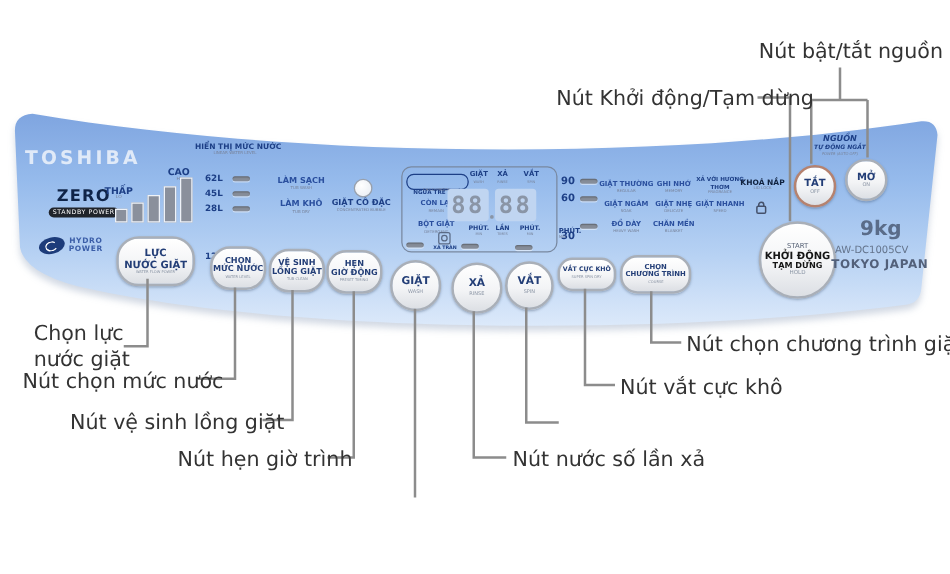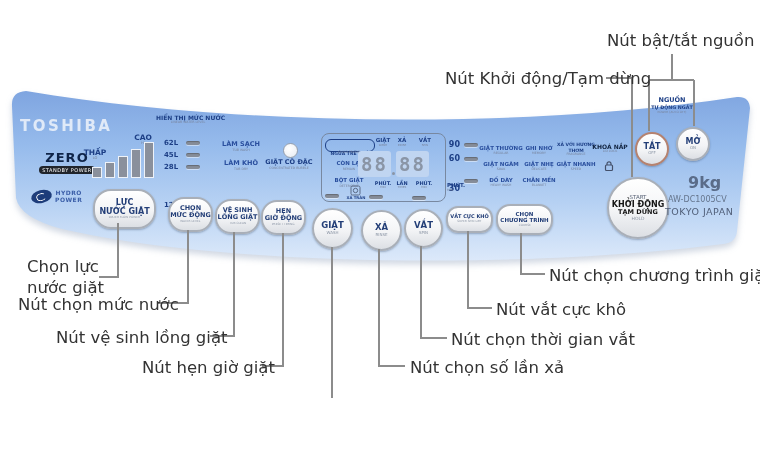--- a/index.html
+++ b/index.html
@@ -207,21 +207,21 @@
 
   <div class="abs c" style="left:590px;top:143px;width:40px;">
     <div class="vi" style="font-size:6px;color:#10223f;">KHOÁ NẮP</div>
     <div class="en s7" style="font-size:4.5px;">LID LOCK</div>
   </div>
   <svg class="abs" style="left:602px;top:160px;" width="14" height="12" viewBox="0 0 14 12">
     <rect x="3.5" y="5" width="7" height="5.5" rx="1" fill="none" stroke="#44506a" stroke-width="1.2"></rect>
     <path d="M5,5 V3.8 a2,2 0 0 1 4,0 V5" fill="none" stroke="#44506a" stroke-width="1.2"></path>
   </svg>
 
-  <div class="abs c" style="left:648px;top:97px;width:48px;">
+  <div class="abs c" style="left:648px;top:108px;width:48px;font-style:italic;">
     <div class="vi" style="font-size:6.5px;">NGUỒN</div>
     <div class="vi" style="font-size:4.8px;">TỰ ĐỘNG NGẮT</div>
     <div class="en s7" style="font-size:4.2px;">POWER (AUTO OFF)</div>
   </div>
   <div class="btn" style="left:635px;top:132px;width:30px;height:30px;border-radius:50%;border-color:#b5826f;">
     <span class="bl" style="font-size:8px;">TẮT</span>
     <span class="ben" style="font-size:4px;">OFF</span>
   </div>
   <div class="btn" style="left:676px;top:127px;width:30px;height:30px;border-radius:50%;text-align:center;">
     <span class="bl" style="font-size:8px;">MỞ</span>
@@ -230,30 +230,30 @@
 
   <div class="btn" style="left:607px;top:177px;width:58px;height:58px;border-radius:50%;border-width:2.5px;">
     <span class="ben" style="font-size:5.5px;color:#5a6578;">START</span>
     <span class="bl" style="font-size:8px;color:#151515;">KHỞI ĐỘNG</span>
     <span class="bl" style="font-size:6.5px;color:#151515;">TẠM DỪNG</span>
     <span class="ben" style="font-size:4.5px;">HOLD</span>
   </div>
 
   <div class="abs" style="left:688px;top:173px;font-size:16px;font-weight:bold;color:#5a6c89;">9kg</div>
   <div class="abs" style="left:668px;top:195px;font-size:8px;color:#64748c;">AW-DC1005CV</div>
-  <div class="abs" style="left:665px;top:206px;font-size:9.5px;font-weight:normal;color:#52607a;letter-spacing:.5px;">TOKYO JAPAN</div>
+  <div class="abs" style="left:665px;top:206px;font-size:9.5px;font-weight:bold;color:#52607a;letter-spacing:.5px;">TOKYO JAPAN</div>
 
   <div class="btn" style="left:93px;top:189px;width:59px;height:36px;border-radius:18px;">
     <span class="bl" style="font-size:8px;">LỰC</span>
     <span class="bl" style="font-size:8px;">NƯỚC GIẶT</span>
     <span class="ben s7" style="font-size:4.2px;">WATER FLOW POWER</span>
   </div>
   <div class="btn" style="left:168px;top:197px;width:41px;height:31px;border-radius:16px;">
     <span class="bl" style="font-size:6.5px;">CHỌN</span>
-    <span class="bl" style="font-size:6.5px;">MỨC ĐỘNG</span>
+    <span class="bl" style="font-size:6.5px;">MỨC NƯỚC</span>
     <span class="ben s7" style="font-size:4.2px;">WATER LEVEL</span>
   </div>
   <div class="btn" style="left:215px;top:199px;width:41px;height:31px;border-radius:16px;">
     <span class="bl" style="font-size:6.5px;">VỆ SINH</span>
     <span class="bl" style="font-size:6.5px;">LỒNG GIẶT</span>
     <span class="ben s7" style="font-size:4.2px;">TUB CLEAN</span>
   </div>
   <div class="btn" style="left:261px;top:200px;width:41px;height:31px;border-radius:16px;">
     <span class="bl" style="font-size:6.5px;">HẸN</span>
     <span class="bl" style="font-size:6.5px;">GIỜ ĐỘNG</span>
@@ -309,19 +309,18 @@
   </svg>
 
   <div class="callout" style="left:607px;top:30px;">Nút bật/tắt nguồn</div>
   <div class="callout" style="left:430px;top:68px;margin-left:15px;">Nút Khởi động/Tạm dừng</div>
   <div class="callout" style="left:27px;top:256px;">
     <div>Chọn lực</div>
     <div>nước giặt</div>
   </div>
   <div class="callout" style="left:18px;top:294px;">Nút chọn mức nước</div>
   <div class="callout" style="left:56px;top:327px;">Nút vệ sinh lồng giặt</div>
-  <div class="callout" style="left:142px;top:357px;">Nút hẹn giờ giặt</div>
-  <div class="callout" style="left:410px;top:357px;">Nút chọn số lần xả</div>
-  <div class="callout" style="left:451px;top:329px;">Nút chọn thời gian vắt</div>
+  <div class="callout" style="left:142px;top:357px;">Nút hẹn giờ trình</div>
+  <div class="callout" style="left:410px;top:357px;">Nút nước số lần xả</div>
   <div class="callout" style="left:496px;top:299px;">Nút vắt cực khô</div>
   <div class="callout" style="left:549px;top:265px;">Nút chọn chương trình giặt</div>
 
 </div>
 
 </body></html>

